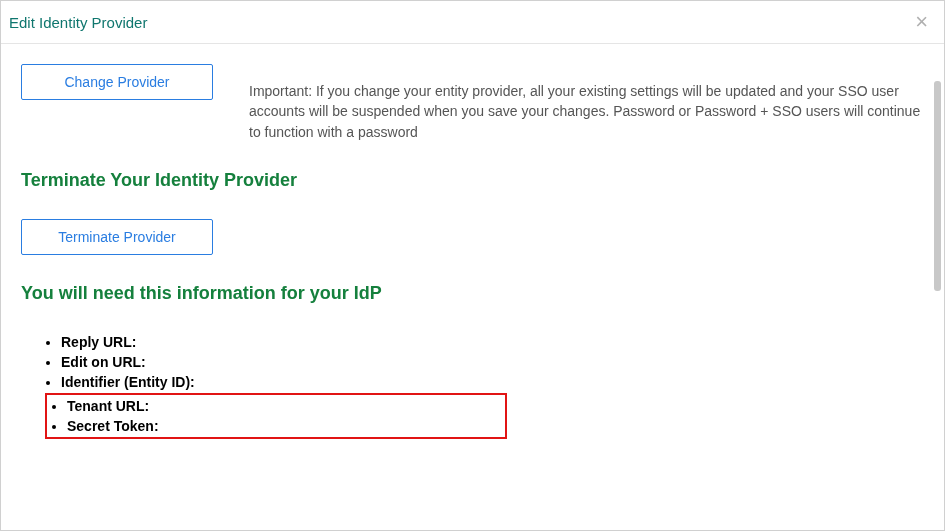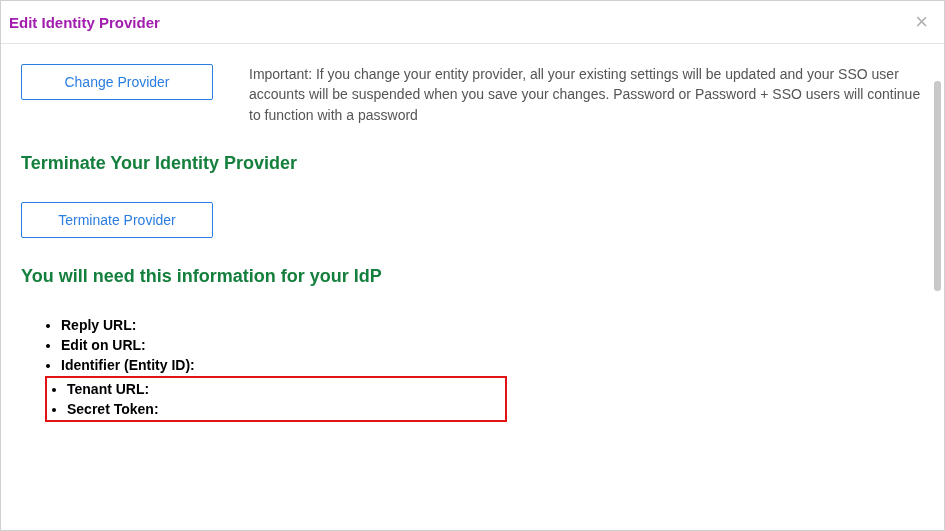--- a/index.html
+++ b/index.html
@@ -20,22 +20,22 @@
   }
   .modal-header {
     border-bottom: 1px solid #e5e5e5;
     padding: 10px 12px 10px 8px;
     display: flex;
     justify-content: space-between;
     align-items: center;
   }
   .modal-title {
     font-size: 15px;
-    font-weight: bold;
-    color: #a21caf;
+    font-weight: normal;
+    color: #0f766e;
   }
   .close-btn {
     font-size: 22px;
     color: #b0b0b0;
     cursor: pointer;
     line-height: 1;
     padding: 0 4px;
   }
   .modal-body {
     padding: 20px 20px 20px 20px;
@@ -58,20 +58,21 @@
     text-align: center;
     cursor: pointer;
     border-radius: 2px;
     flex-shrink: 0;
   }
   .section-text {
     color: #555;
     font-size: 14px;
     line-height: 1.45;
     flex: 1;
+    margin-top: 17px;
   }
   .section-heading {
     font-size: 18px;
     font-weight: bold;
     color: #15803d;
     margin: 12px 0 28px 0;
   }
   .info-list {
     margin: 16px 0 0 26px;
     padding: 0 0 0 14px;

